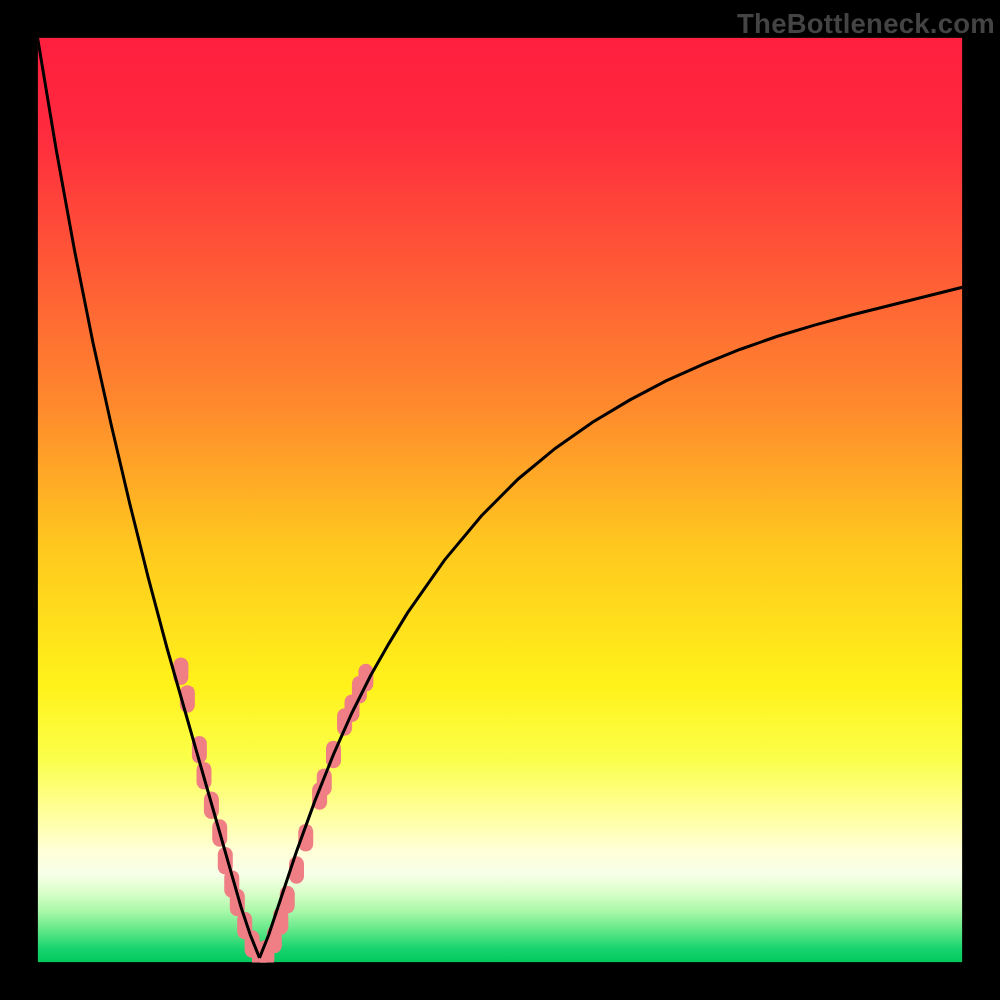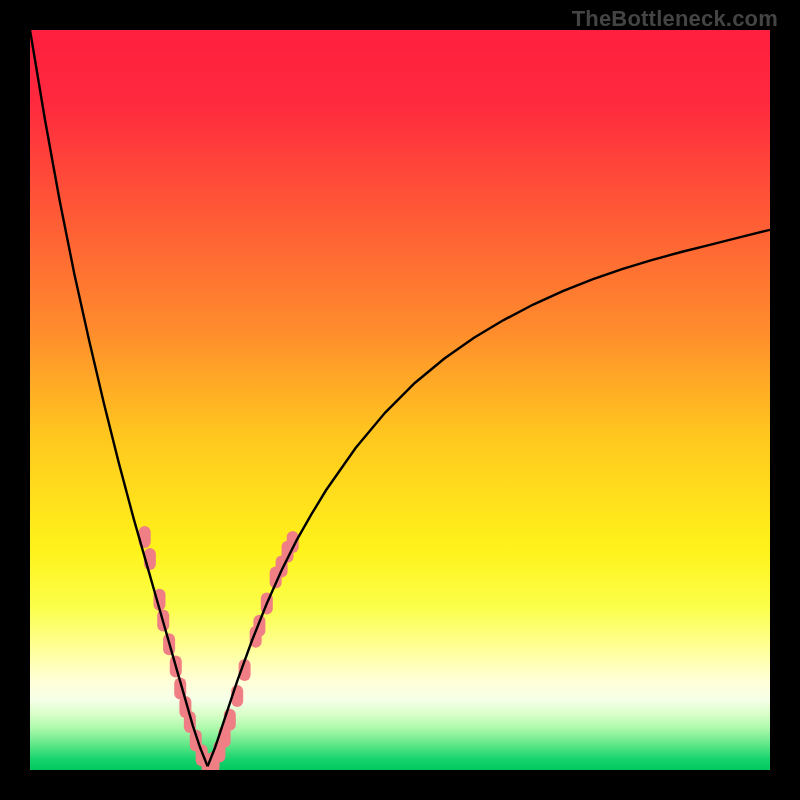--- a/index.html
+++ b/index.html
@@ -25,21 +25,21 @@
     height: 740px;
     overflow: hidden;
   }
   .gradient {
     position: absolute;
     left: 0; top: 0; right: 0; bottom: 0;
   }
   .watermark {
     position: absolute;
     top: 6px;
-    right: 22px;
+    right: 4px;
     color: #444;
     font-size: 22px;
     font-weight: 600;
     letter-spacing: 0.2px;
     user-select: none;
   }
   svg.curve {
     position: absolute;
     left: 0; top: 0;
     width: 740px; height: 740px;

